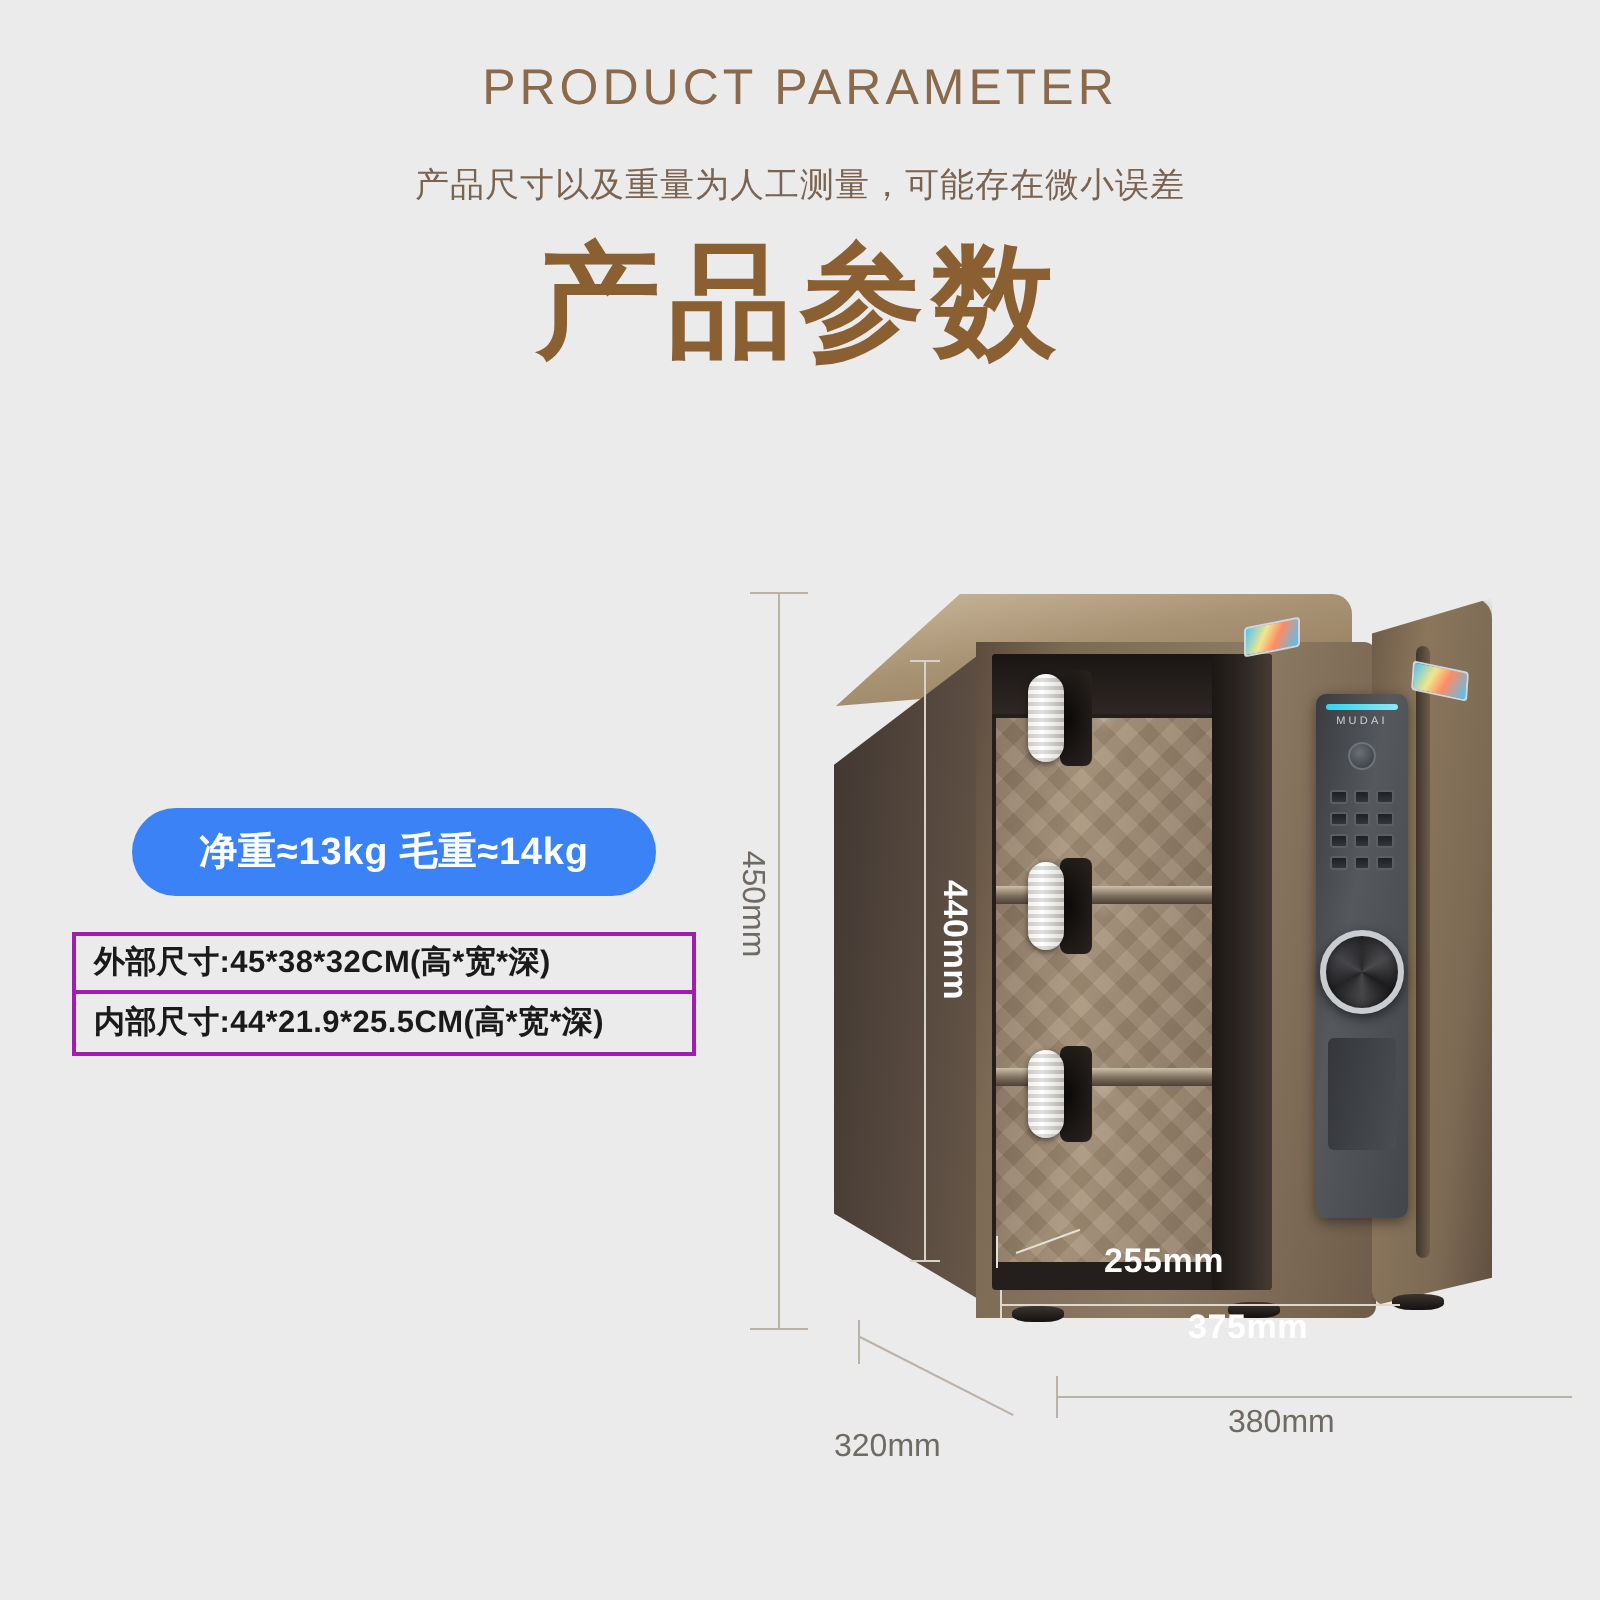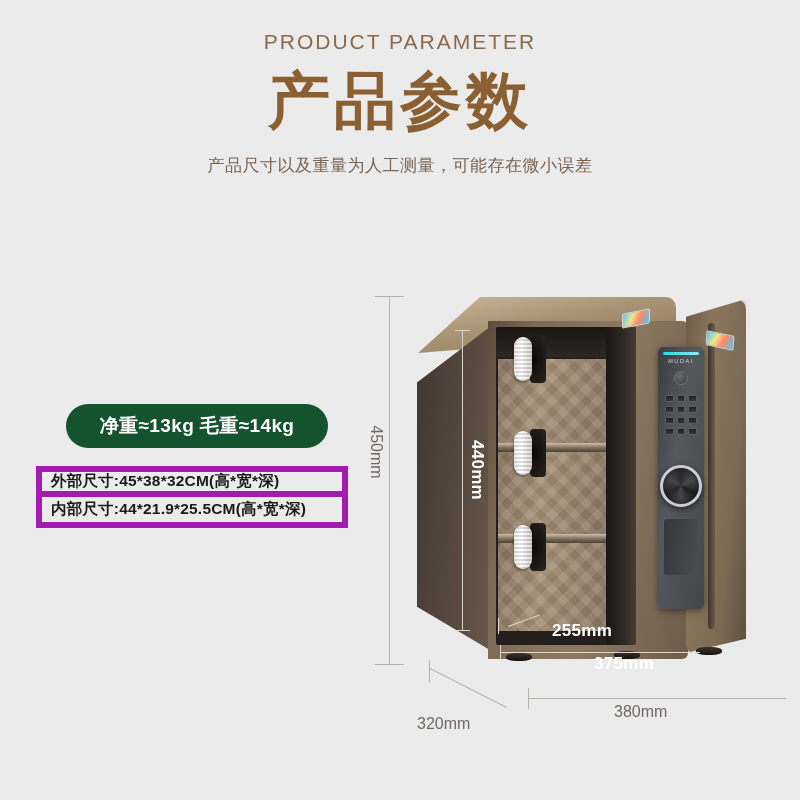--- a/index.html
+++ b/index.html
@@ -8,21 +8,21 @@
     background:#ebebeb;
     font-family:"Liberation Sans","DejaVu Sans",sans-serif;
     position:relative;
     overflow:hidden;
   }
 
   
   #header { position:absolute; top:0; left:0; width:800px; text-align:center; }
   #eyebrow {
     margin-top:30px;
-    font-size:21px;
+    font-size:25px;
     letter-spacing:2.0px;
     color:#8a6a4a;
     font-weight:400;
   }
   #title-cn {
     margin-top:16px;
     font-size:62px;
     font-weight:bold;
     color:#8a6033;
     letter-spacing:4px;
@@ -33,28 +33,28 @@
     margin-top:22px;
     font-size:17px;
     color:#7a6350;
     letter-spacing:0.5px;
   }
 
   
   #weight-pill {
     position:absolute; left:66px; top:404px;
     width:262px; height:44px;
-    background:#14532d; border-radius:22px;
+    background:#3b82f6; border-radius:22px;
     color:#fff; font-size:19px; font-weight:bold;
     display:flex; align-items:center; justify-content:center;
     letter-spacing:0.4px;
   }
   #size-box { position:absolute; left:36px; top:466px; width:312px; }
   .size-row {
-    border:6px solid #a21caf;
+    border:2px solid #a21caf;
     height:31px;
     display:flex; align-items:center;
     padding-left:9px;
     font-size:15.5px;
     font-weight:bold;
     color:#1a1a1a;
     background:transparent;
     letter-spacing:0.2px;
   }
   .size-row + .size-row { border-top:none; }
@@ -290,22 +290,22 @@
   }
   #foot1 { left:106px; top:368px; }
   #foot2 { left:214px; top:366px; }
   #foot3 { left:296px; top:362px; }
 </style>
 </head>
 <body>
 
 <div id="header">
   <div id="eyebrow">PRODUCT PARAMETER</div>
+  <div id="subtitle-cn">产品尺寸以及重量为人工测量，可能存在微小误差</div>
   <div id="title-cn">产品参数</div>
-  <div id="subtitle-cn">产品尺寸以及重量为人工测量，可能存在微小误差</div>
 </div>
 
 <div id="weight-pill">净重≈13kg  毛重≈14kg</div>
 
 <div id="size-box">
   <div class="size-row">外部尺寸:45*38*32CM(高*宽*深)</div>
   <div class="size-row">内部尺寸:44*21.9*25.5CM(高*宽*深)</div>
 </div>
 
 <div id="h450-cap-top"></div>

